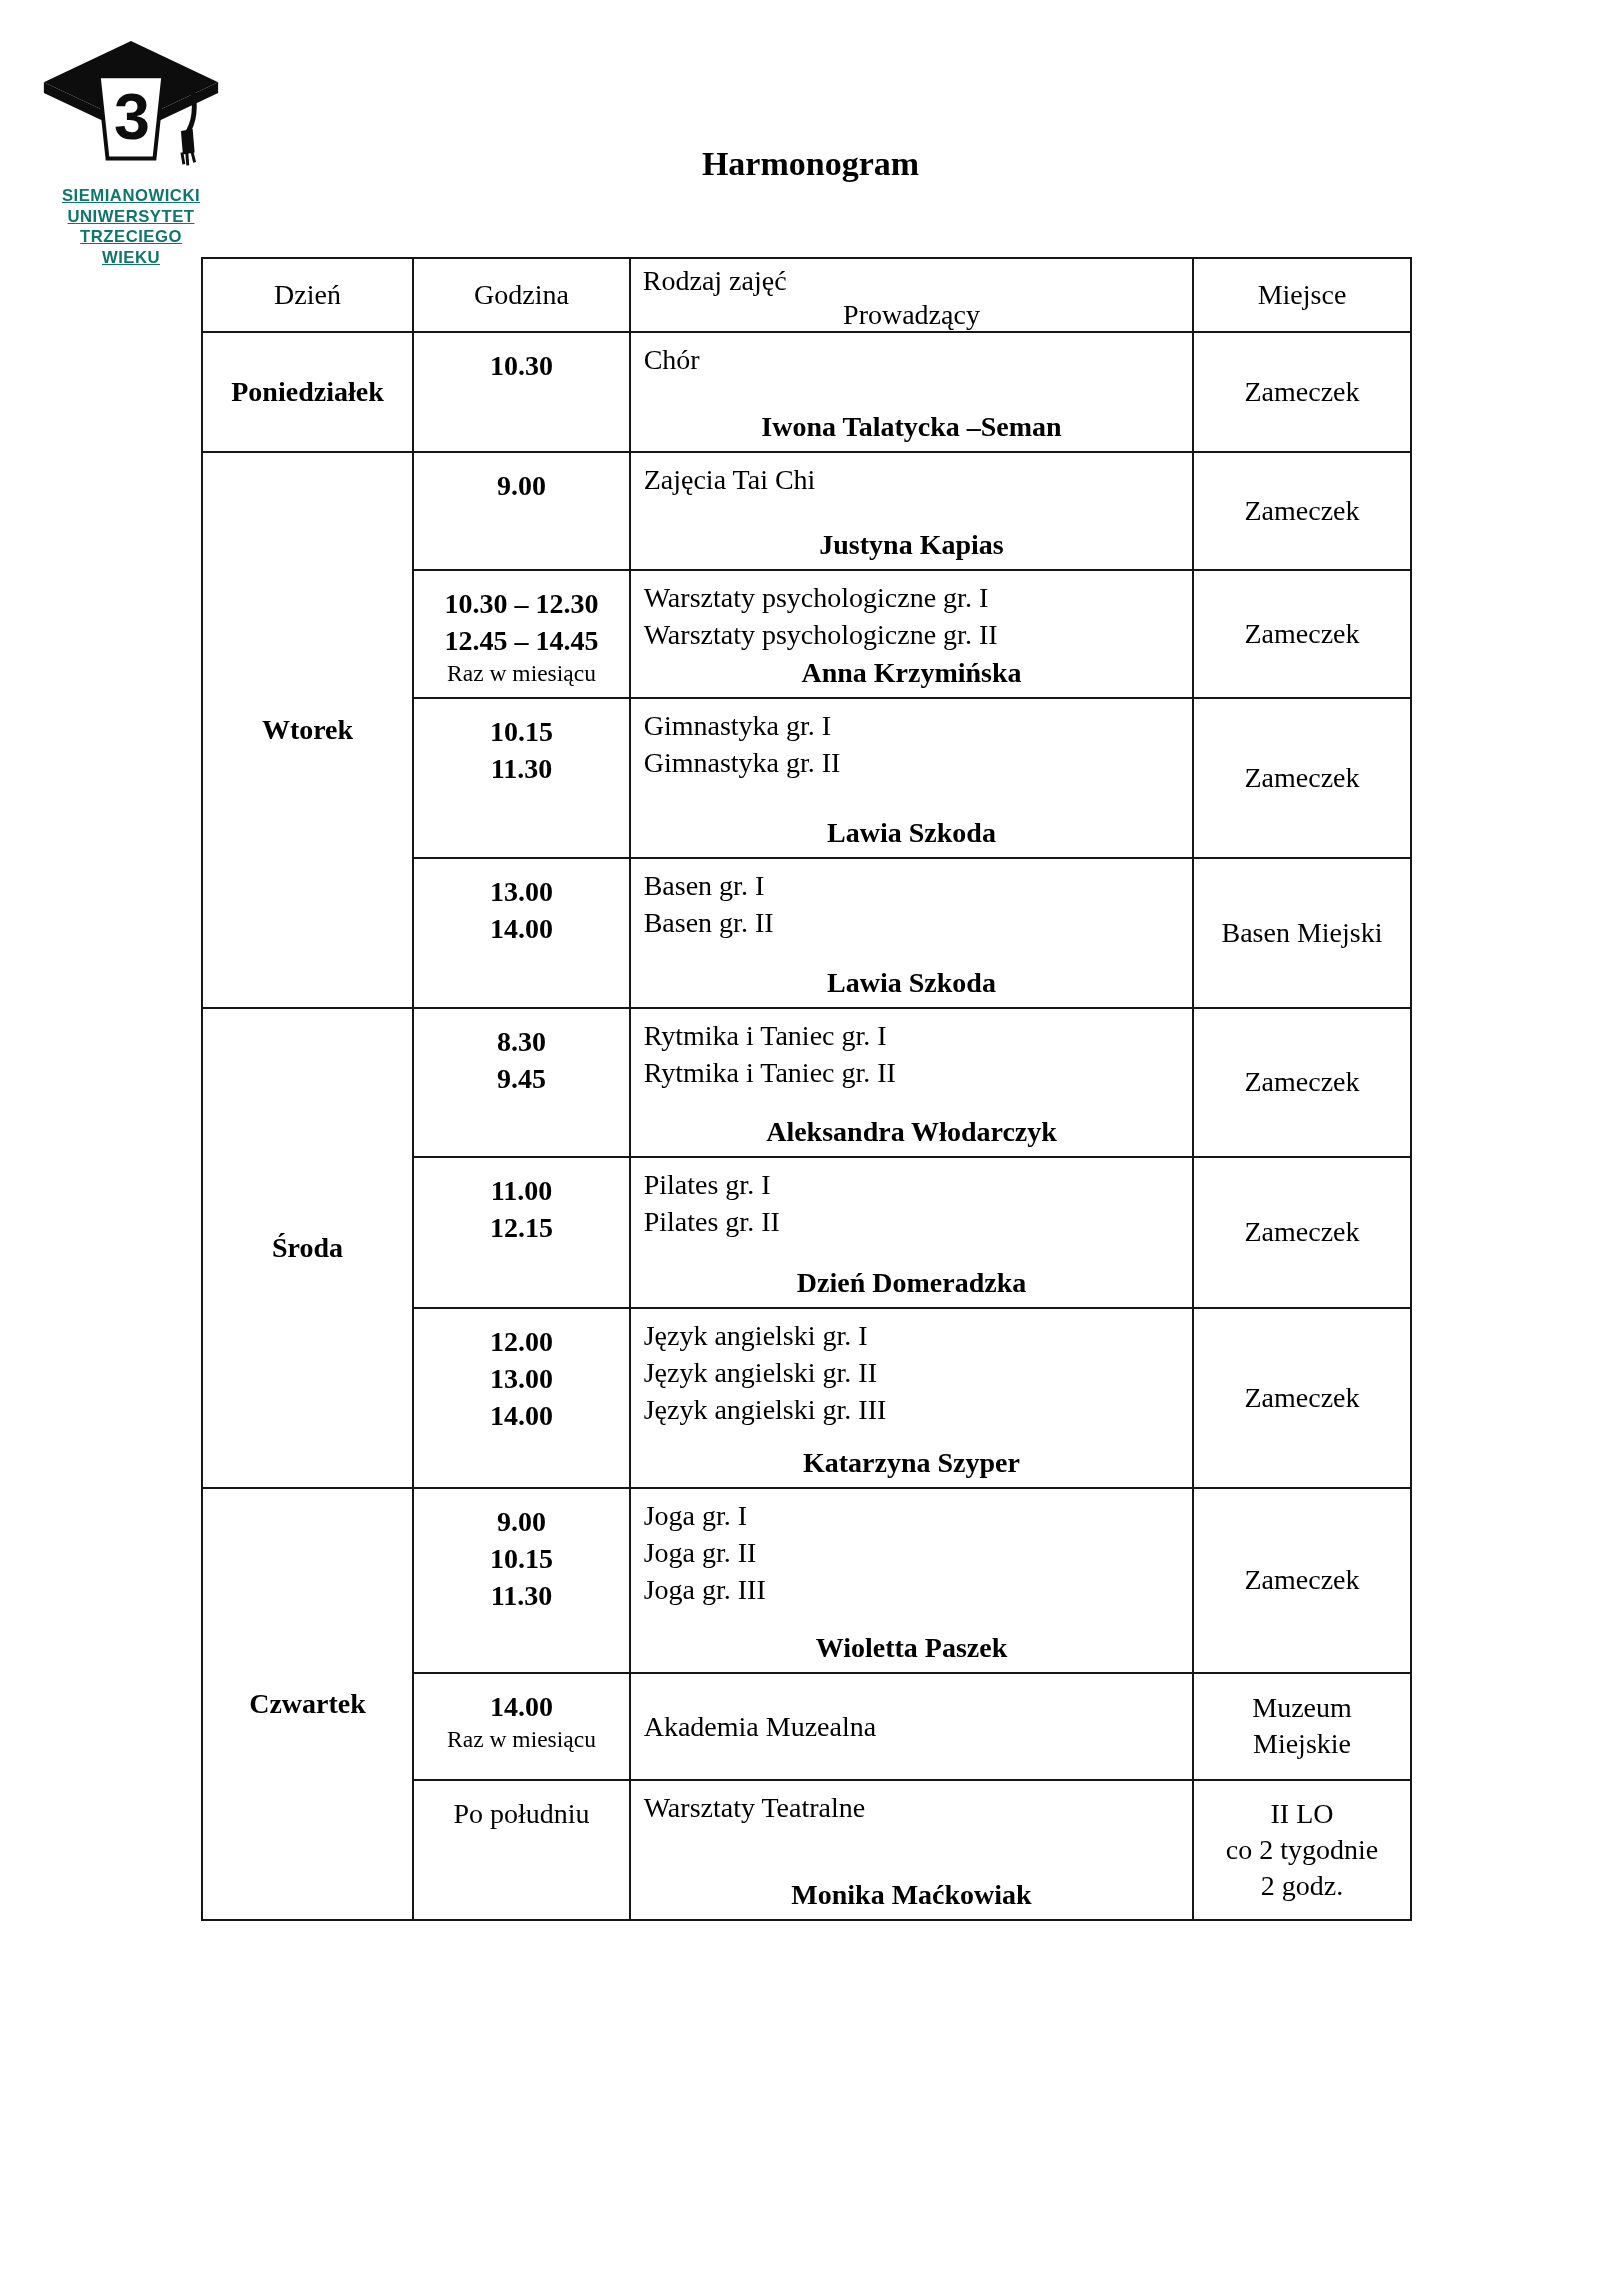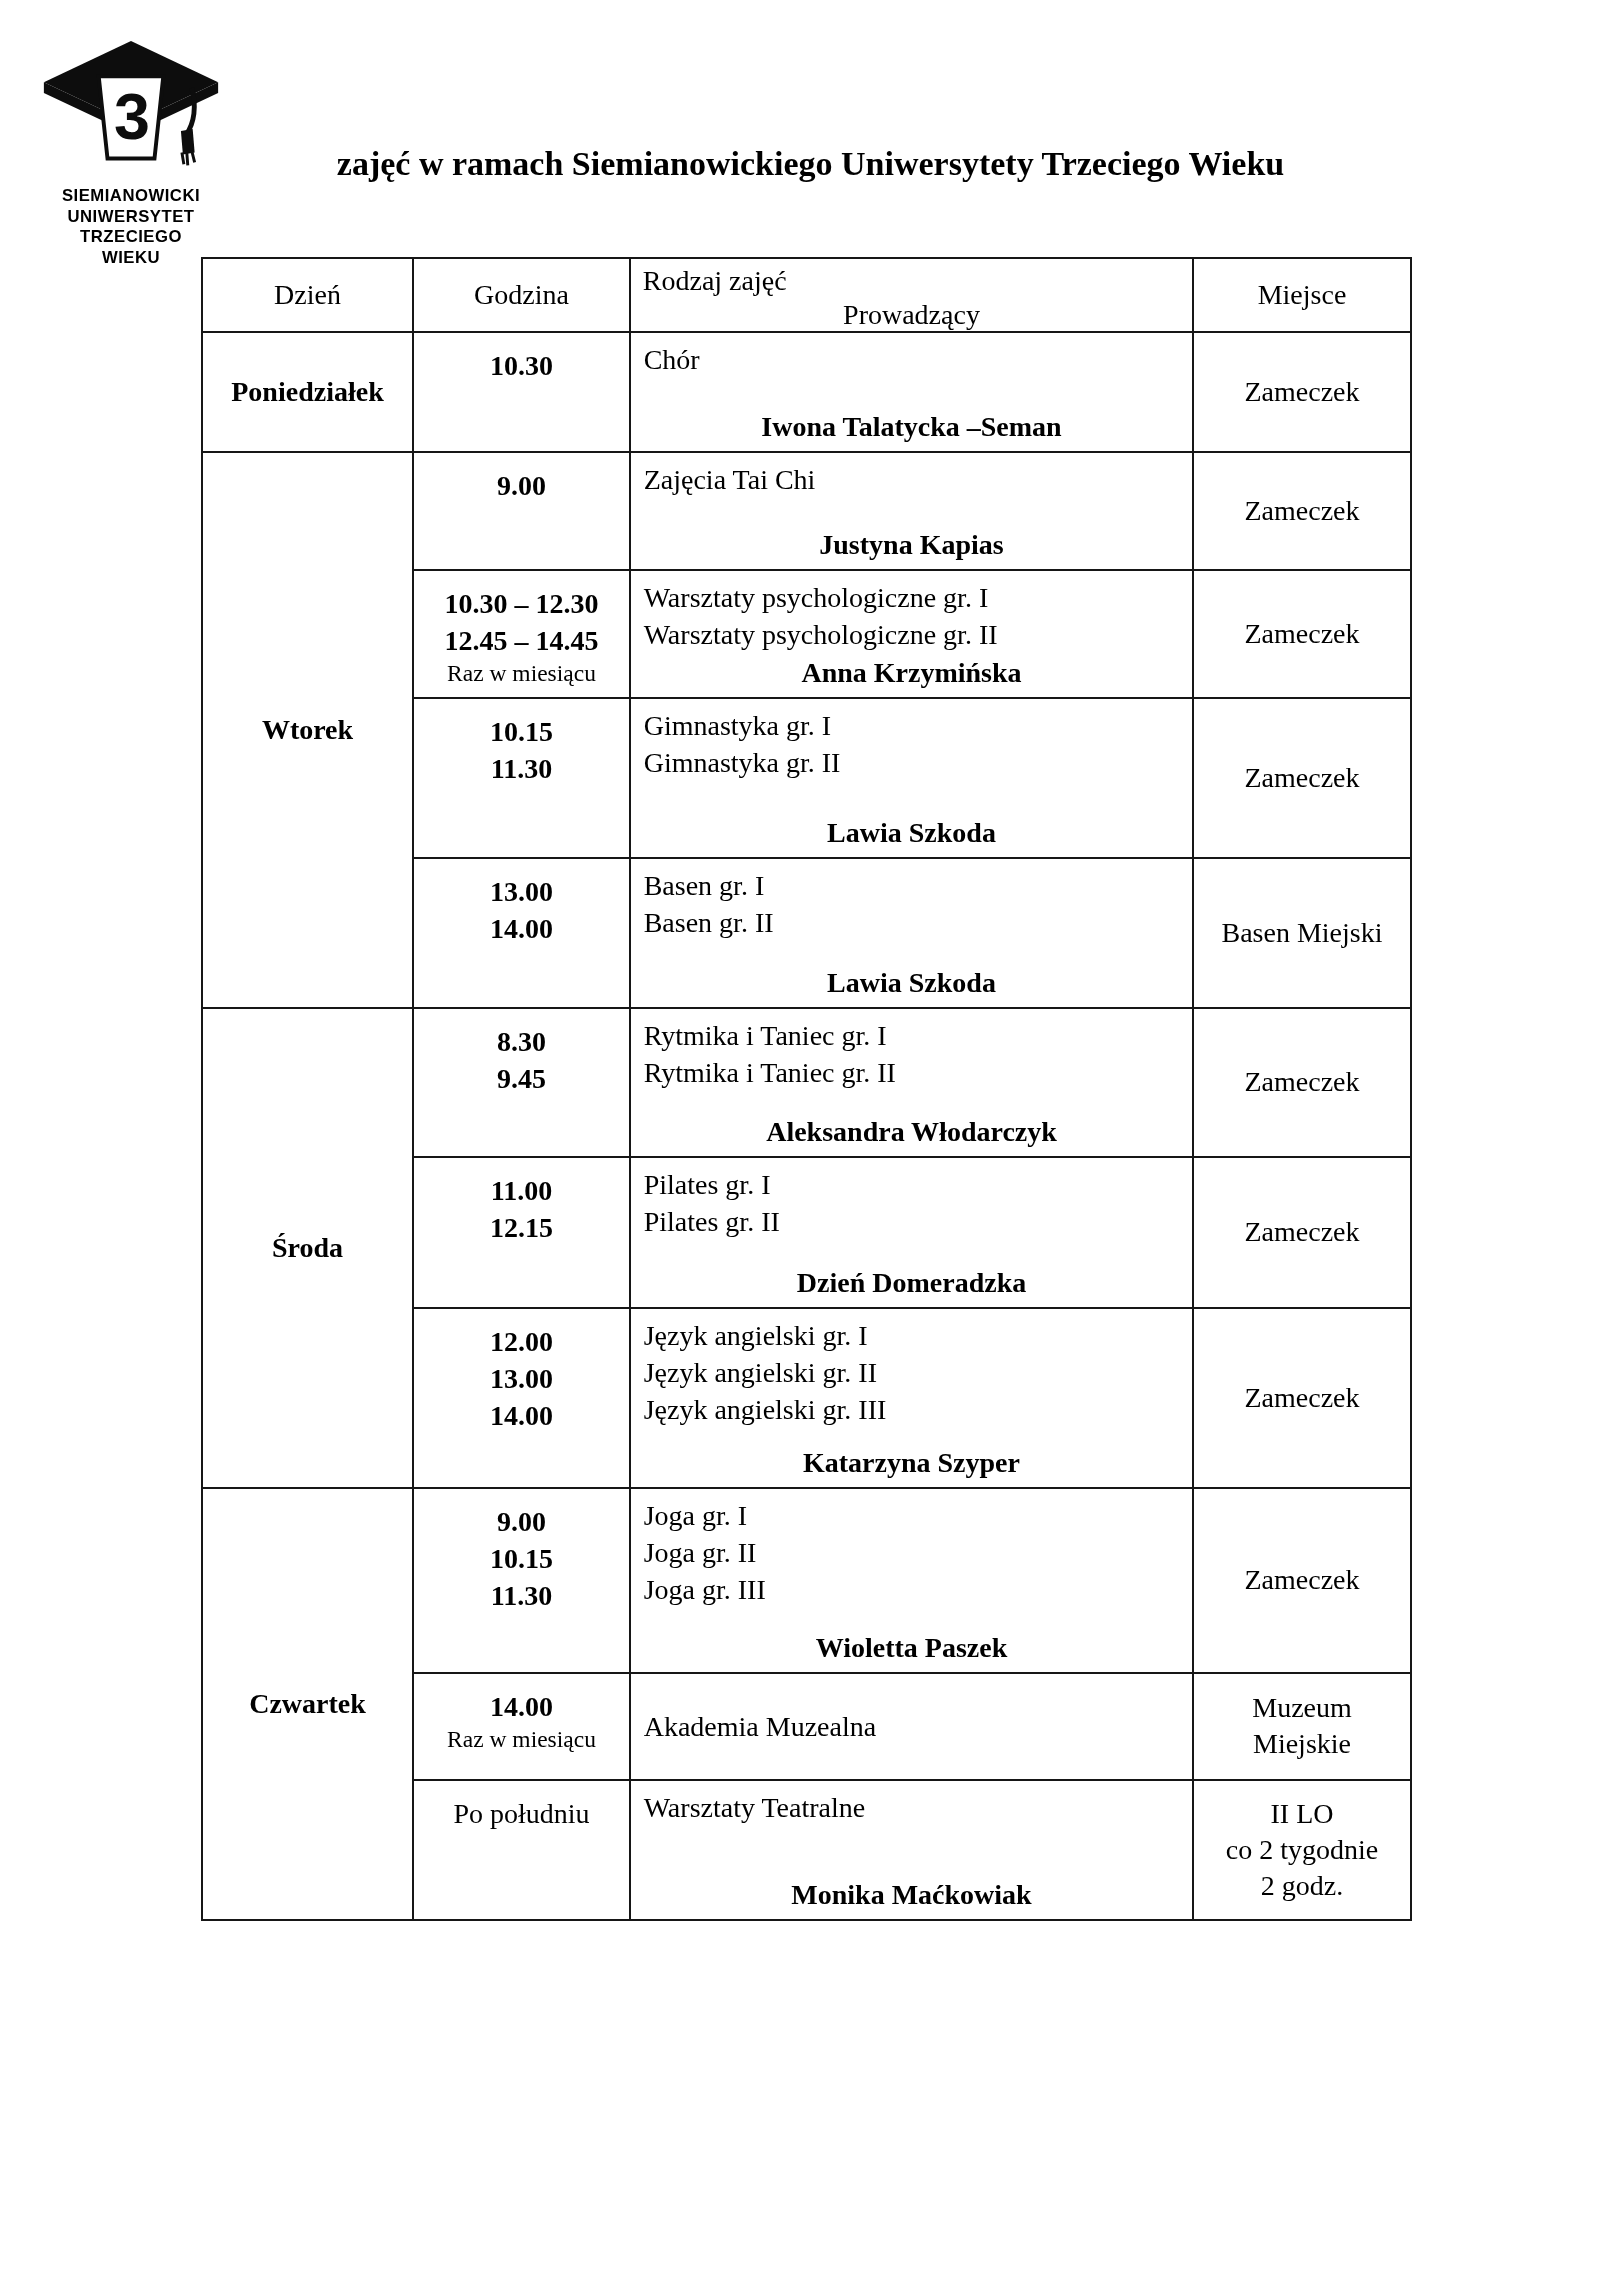--- a/index.html
+++ b/index.html
@@ -75,29 +75,30 @@
     <svg width="186" height="149" viewBox="0 0 190 152" aria-hidden="true">
       <polygon points="95,4 184,46 95,88 6,46" fill="#0d0d0d"></polygon>
       <polygon points="6,46 95,88 95,99 6,57" fill="#0d0d0d"></polygon>
       <polygon points="184,46 95,88 95,99 184,57" fill="#0d0d0d"></polygon>
       <polygon points="62,40 128,40 119,124 71,124" fill="#ffffff" stroke="#0d0d0d" stroke-width="4"></polygon>
       <text x="96" y="104" text-anchor="middle" font-family="Liberation Sans, sans-serif" font-weight="bold" font-size="66" fill="#0d0d0d">3</text>
       <path d="M157,52 C162,70 160,88 151,100" fill="none" stroke="#0d0d0d" stroke-width="5"></path>
       <path d="M146,96 L158,94 L160,118 L148,120 Z" fill="#0d0d0d"></path>
       <path d="M147,118 l2,12 M152,118 l1,13 M157,116 l3,12" stroke="#0d0d0d" stroke-width="3"></path>
     </svg>
-    <div class="logo-text" style="color:#000000;">
+    <div class="logo-text" style="color:#0f766e;text-decoration:underline;">
       <div>SIEMIANOWICKI</div>
       <div>UNIWERSYTET</div>
       <div>TRZECIEGO</div>
       <div>WIEKU</div>
     </div>
   </div>
 
   <div class="title">
+    <div>Harmonogram</div>
     <div>zajęć w ramach Siemianowickiego Uniwersytety Trzeciego Wieku</div>
     <div>w roku akademickim  2025/2026</div>
   </div>
 
   <table class="schedule">
     <colgroup>
       <col style="width:211px">
         <col style="width:217px">
         <col style="width:563px">
         <col style="width:218px">

